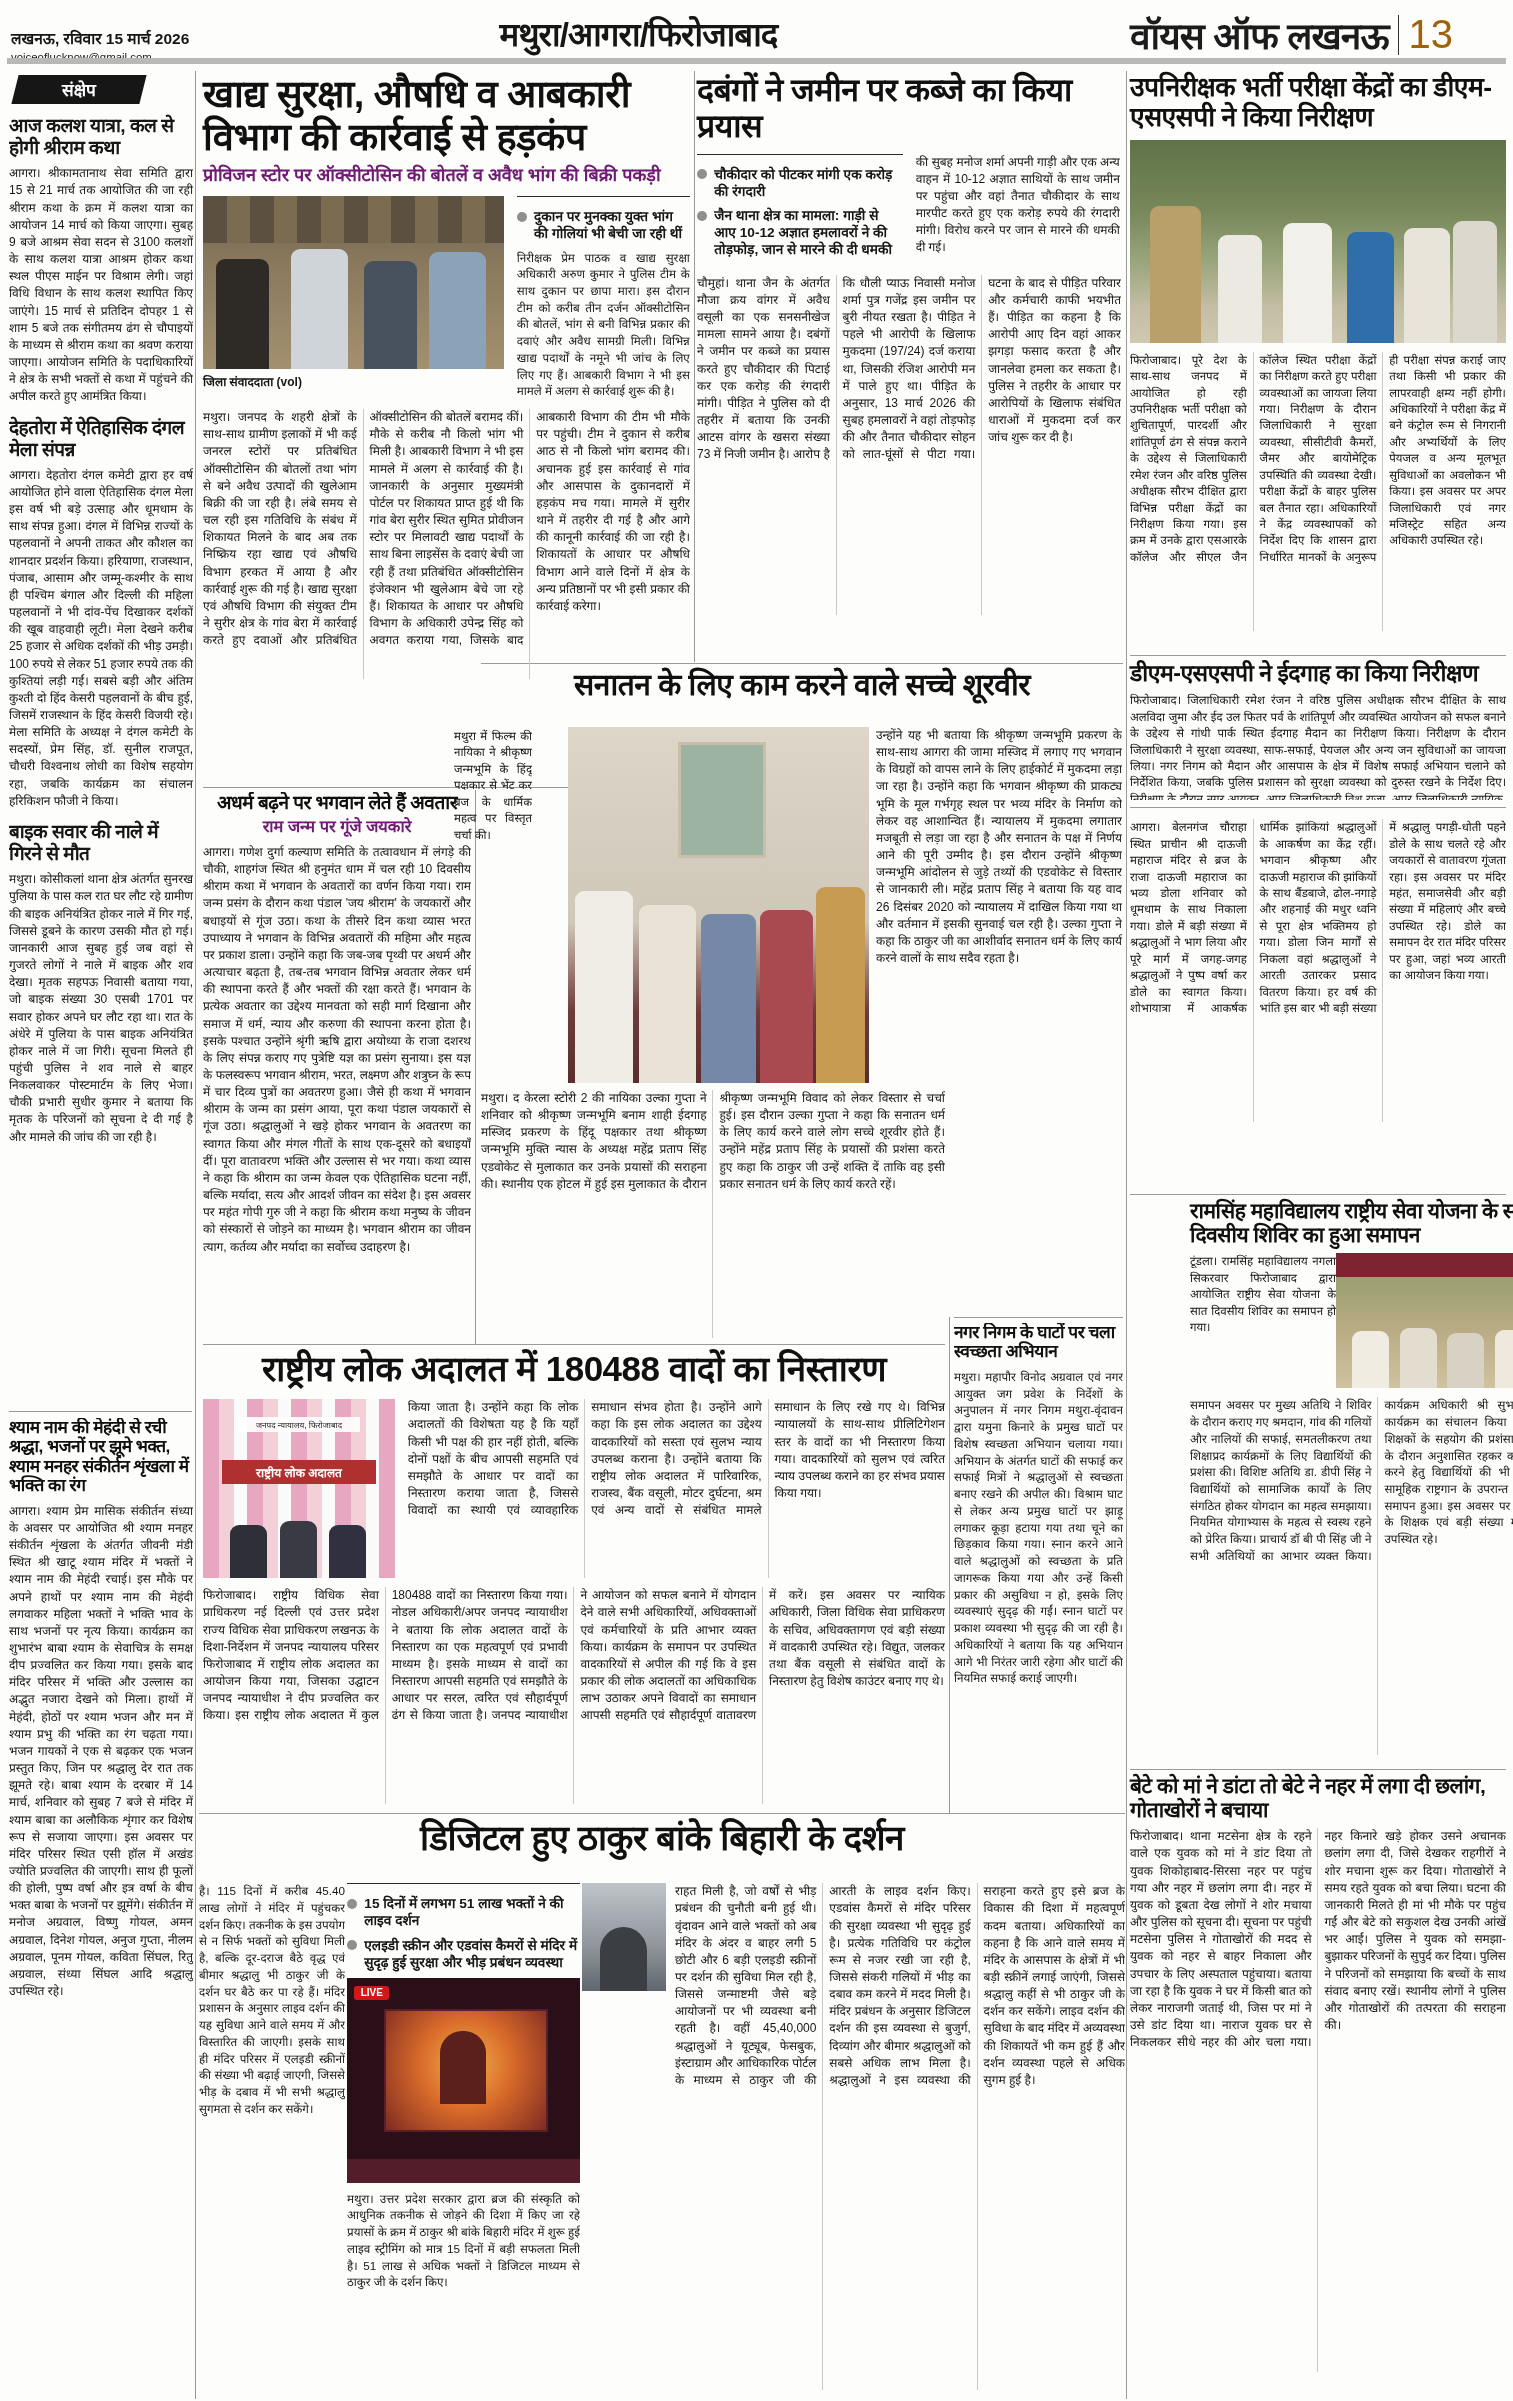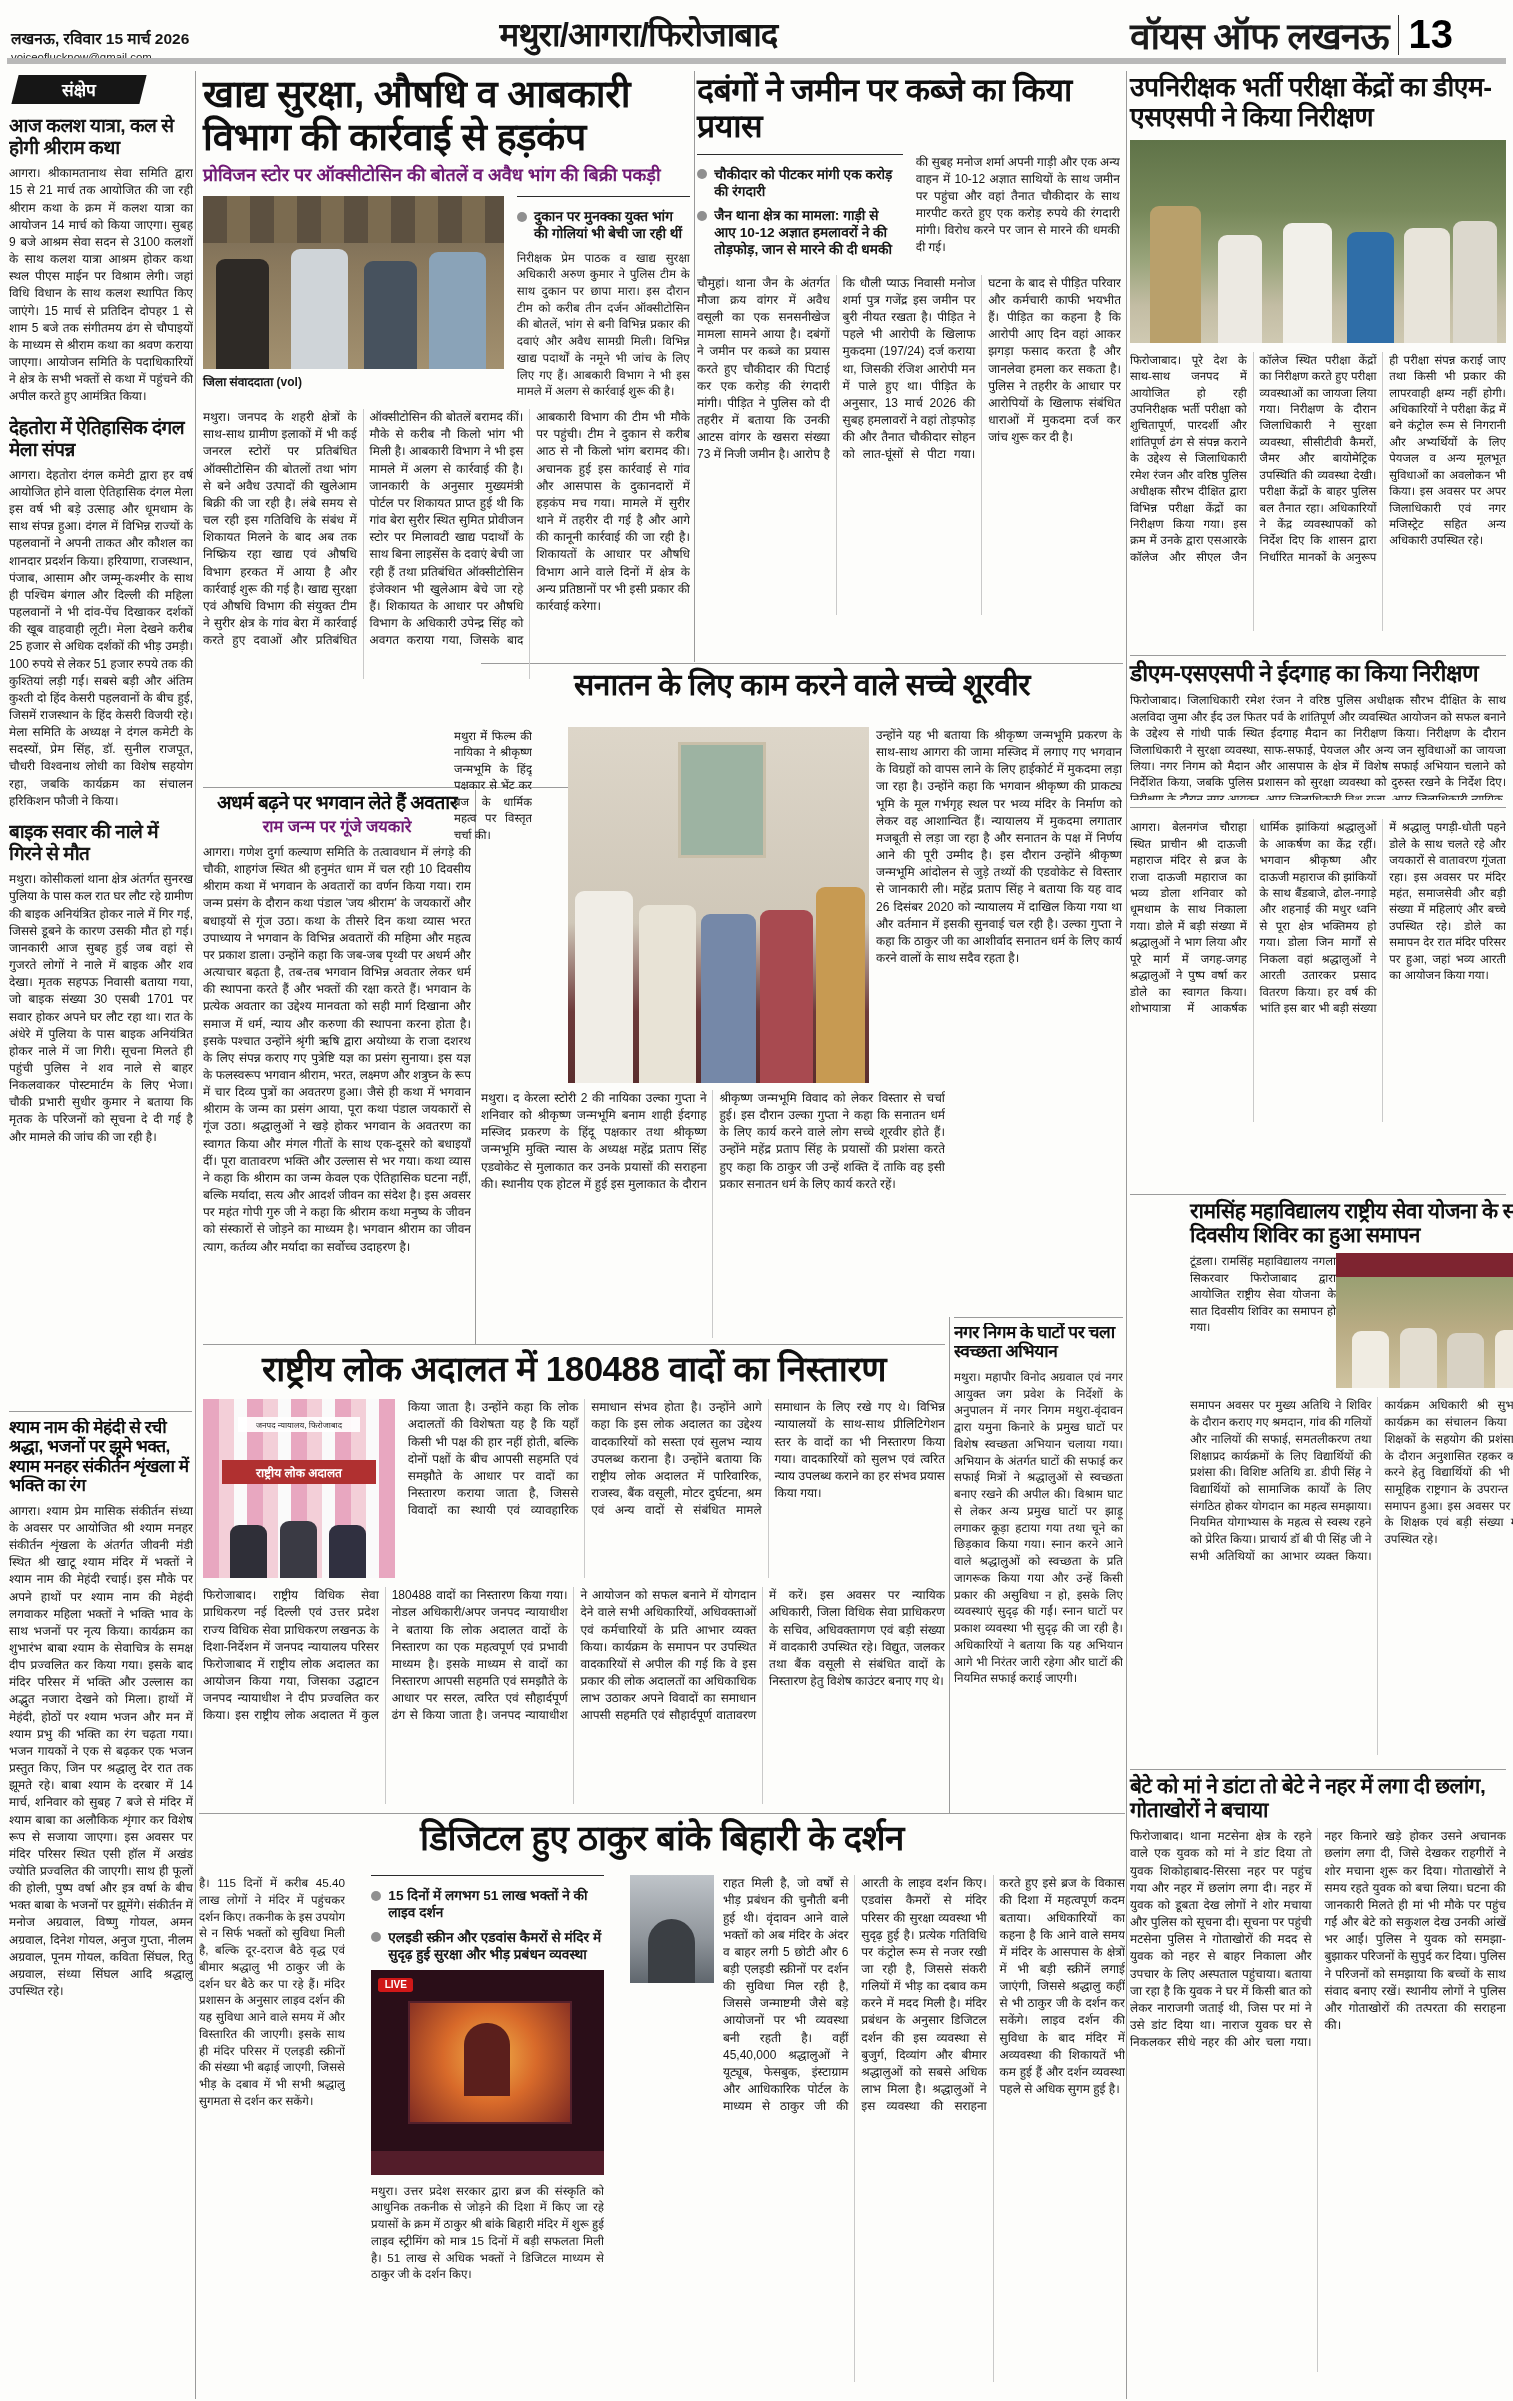--- a/index.html
+++ b/index.html
@@ -10,21 +10,21 @@
   .hrl{position:absolute;height:0.9px;background:#9a9a9a;}
   .graybar{position:absolute;left:7.3px;top:58px;width:1499px;height:6.4px;background:#b8b8b8;}
 
   
   .hdr-date{font-size:15.5px;font-weight:700;}
   .hdr-email{font-size:11.4px;color:#222;}
   .hdr-region{font-size:33px;font-weight:900;letter-spacing:-0.9px;text-align:center;}
   .mast{display:flex;align-items:center;gap:9px;}
   .mast .name{font-size:37px;font-weight:900;letter-spacing:-0.9px;color:#1b1b1b;}
   .mast .sep{width:1.8px;height:40px;background:#333;}
-  .mast .pg{font-size:40px;font-weight:700;color:#000000;}
+  .mast .pg{font-size:40px;font-weight:400;color:#a16207;}
 
   
   .hl{font-weight:900;letter-spacing:-0.5px;line-height:1.12;color:#101010;}
   .sub{font-weight:700;line-height:1.2;color:#701a75;}
   .bd{font-size:12px;line-height:1.43;text-align:justify;overflow:hidden;}
   .bd3{column-count:3;column-gap:12.8px;column-rule:0.9px solid #c9c9c9;}
   .bd2{column-count:2;column-gap:12.8px;column-rule:0.9px solid #c9c9c9;}
   .bd4{column-count:4;column-gap:12.8px;column-rule:0.9px solid #c9c9c9;}
   .clip{overflow:hidden;}
 
@@ -179,21 +179,21 @@
         <div class="sil" style="left:77px;width:37px;height:57px;background:#3a3a44;"></div>
         <div class="sil" style="left:126px;width:37px;height:53px;background:#303040;"></div>
       </div>
       <div class="bd bd3 clip" style="flex:1;height:179px;">किया जाता है। उन्होंने कहा कि लोक अदालतों की विशेषता यह है कि यहाँ किसी भी पक्ष की हार नहीं होती, बल्कि दोनों पक्षों के बीच आपसी सहमति एवं समझौते के आधार पर वादों का निस्तारण कराया जाता है, जिससे विवादों का स्थायी एवं व्यावहारिक समाधान संभव होता है। उन्होंने आगे कहा कि इस लोक अदालत का उद्देश्य वादकारियों को सस्ता एवं सुलभ न्याय उपलब्ध कराना है। उन्होंने बताया कि राष्ट्रीय लोक अदालत में पारिवारिक, राजस्व, बैंक वसूली, मोटर दुर्घटना, श्रम एवं अन्य वादों से संबंधित मामले समाधान के लिए रखे गए थे। विभिन्न न्यायालयों के साथ-साथ प्रीलिटिगेशन स्तर के वादों का भी निस्तारण किया गया। वादकारियों को सुलभ एवं त्वरित न्याय उपलब्ध कराने का हर संभव प्रयास किया गया।</div>
     </div>
     <div class="bd bd4 clip" style="margin-top:9px;height:217px;">फिरोजाबाद। राष्ट्रीय विधिक सेवा प्राधिकरण नई दिल्ली एवं उत्तर प्रदेश राज्य विधिक सेवा प्राधिकरण लखनऊ के दिशा-निर्देशन में जनपद न्यायालय परिसर फिरोजाबाद में राष्ट्रीय लोक अदालत का आयोजन किया गया, जिसका उद्घाटन जनपद न्यायाधीश ने दीप प्रज्वलित कर किया। इस राष्ट्रीय लोक अदालत में कुल 180488 वादों का निस्तारण किया गया। नोडल अधिकारी/अपर जनपद न्यायाधीश ने बताया कि लोक अदालत वादों के निस्तारण का एक महत्वपूर्ण एवं प्रभावी माध्यम है। इसके माध्यम से वादों का निस्तारण आपसी सहमति एवं समझौते के आधार पर सरल, त्वरित एवं सौहार्दपूर्ण ढंग से किया जाता है। जनपद न्यायाधीश ने आयोजन को सफल बनाने में योगदान देने वाले सभी अधिकारियों, अधिवक्ताओं एवं कर्मचारियों के प्रति आभार व्यक्त किया। कार्यक्रम के समापन पर उपस्थित वादकारियों से अपील की गई कि वे इस प्रकार की लोक अदालतों का अधिकाधिक लाभ उठाकर अपने विवादों का समाधान आपसी सहमति एवं सौहार्दपूर्ण वातावरण में करें। इस अवसर पर न्यायिक अधिकारी, जिला विधिक सेवा प्राधिकरण के सचिव, अधिवक्तागण एवं बड़ी संख्या में वादकारी उपस्थित रहे। विद्युत, जलकर तथा बैंक वसूली से संबंधित वादों के निस्तारण हेतु विशेष काउंटर बनाए गए थे।</div>
   </div>
 
   <div class="abs" style="left:199px;top:1818px;width:926px;height:577px;">
     <div class="hl" style="font-size:35px;text-align:center;">डिजिटल हुए ठाकुर बांके बिहारी के दर्शन</div>
-    <div style="display:flex;gap:26px;margin-top:18px;">
+    <div style="display:flex;gap:2px;margin-top:26px;">
       <div class="bd clip" style="flex:0 0 146px;height:507px;font-size:11.7px;">है। 115 दिनों में करीब 45.40 लाख लोगों ने मंदिर में पहुंचकर दर्शन किए। तकनीक के इस उपयोग से न सिर्फ भक्तों को सुविधा मिली है, बल्कि दूर-दराज बैठे वृद्ध एवं बीमार श्रद्धालु भी ठाकुर जी के दर्शन घर बैठे कर पा रहे हैं। मंदिर प्रशासन के अनुसार लाइव दर्शन की यह सुविधा आने वाले समय में और विस्तारित की जाएगी। इसके साथ ही मंदिर परिसर में एलइडी स्क्रीनों की संख्या भी बढ़ाई जाएगी, जिससे भीड़ के दबाव में भी सभी श्रद्धालु सुगमता से दर्शन कर सकेंगे।</div>
       <div style="flex:0 0 233px;">
         <div class="bulbox">
           <div class="bul">
               <span class="dot"></span>
               <span class="txt">15 दिनों में लगभग 51 लाख भक्तों ने की लाइव दर्शन</span>
             </div>
           <div class="bul">
               <span class="dot"></span>
               <span class="txt">एलइडी स्क्रीन और एडवांस कैमरों से मंदिर में सुदृढ़ हुई सुरक्षा और भीड़ प्रबंधन व्यवस्था</span>

